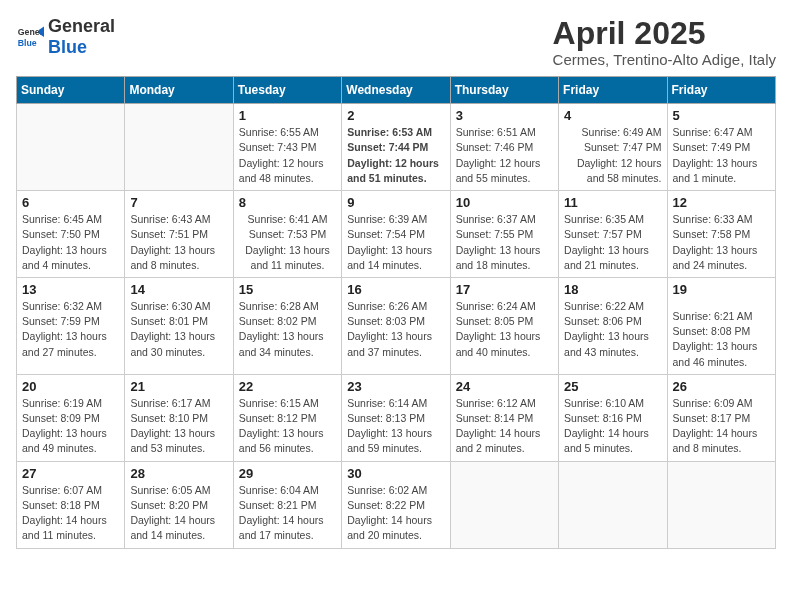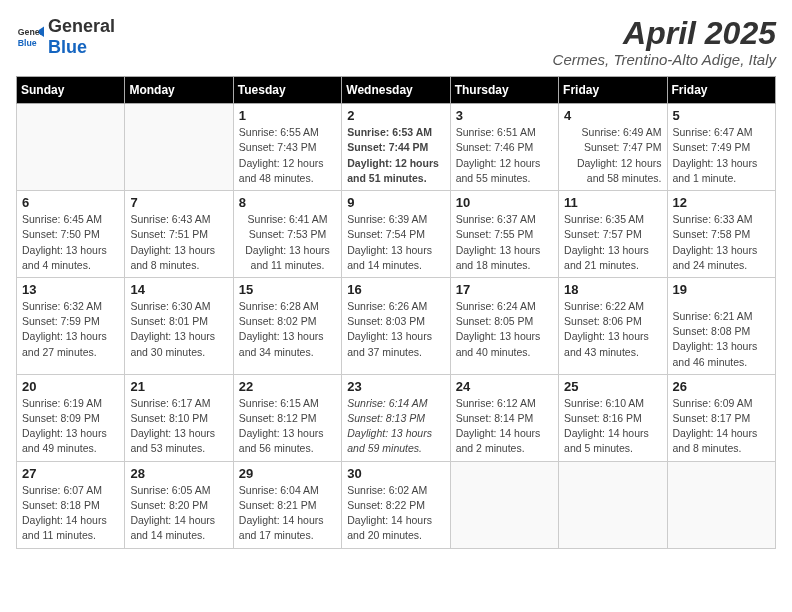--- a/index.html
+++ b/index.html
@@ -29,40 +29,38 @@
     .logo-text-blue {
       font-size: 18px;
       font-weight: bold;
       color: #1565c0;
     }
     .logo-icon {
       width: 28px;
       height: 28px;
     }
     .title-block {
-      text-align: right;
-      font-style: italic;
     }
     .month-title {
       font-size: 32px;
       font-weight: bold;
       color: #333;
       line-height: 1.1;
     }
     .subtitle {
       font-size: 15px;
       color: #555;
     }
     .calendar {
       width: 100%;
       border-collapse: collapse;
       font-size: 11px;
     }
     .calendar th {
-      background-color: #000000;
+      background-color: #0369a1;
       color: #fff;
       padding: 6px 4px;
       text-align: left;
       font-size: 12px;
       font-weight: bold;
       border: 1px solid #aaa;
     }
     .calendar td {
       border: 1px solid #ccc;
       padding: 4px 5px;
@@ -265,21 +263,21 @@
 Daylight: 13 hours and 53 minutes.</div>
         </td>
         <td>
           <div class="day-number">22</div>
           <div class="day-info" style="white-space: pre-line;">Sunrise: 6:15 AM
 Sunset: 8:12 PM
 Daylight: 13 hours and 56 minutes.</div>
         </td>
         <td>
           <div class="day-number">23</div>
-          <div class="day-info" style="white-space: pre-line; font-style: italic;">Sunrise: 6:14 AM
+          <div class="day-info" style="white-space: pre-line;">Sunrise: 6:14 AM
 Sunset: 8:13 PM
 Daylight: 13 hours and 59 minutes.</div>
         </td>
         <td>
           <div class="day-number">24</div>
           <div class="day-info" style="white-space: pre-line;">Sunrise: 6:12 AM
 Sunset: 8:14 PM
 Daylight: 14 hours and 2 minutes.</div>
         </td>
         <td>

